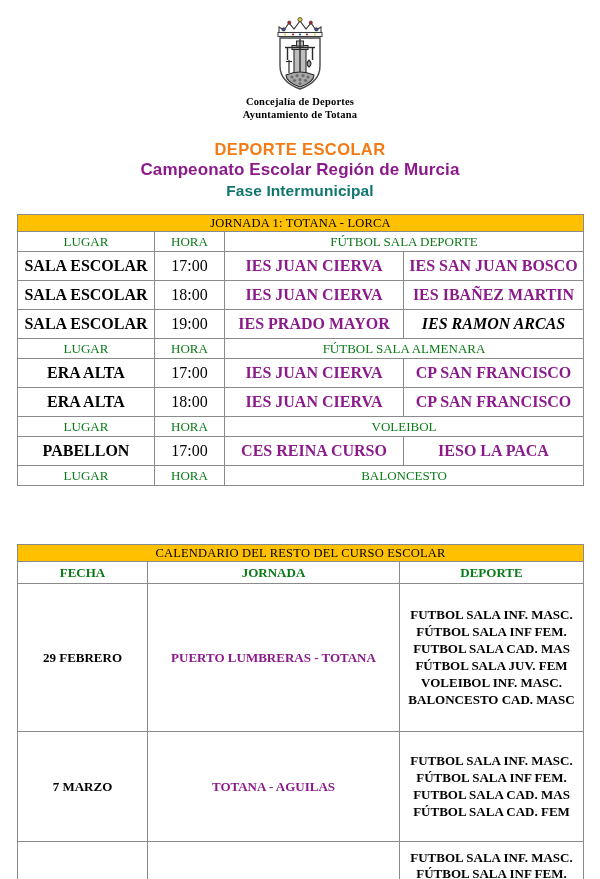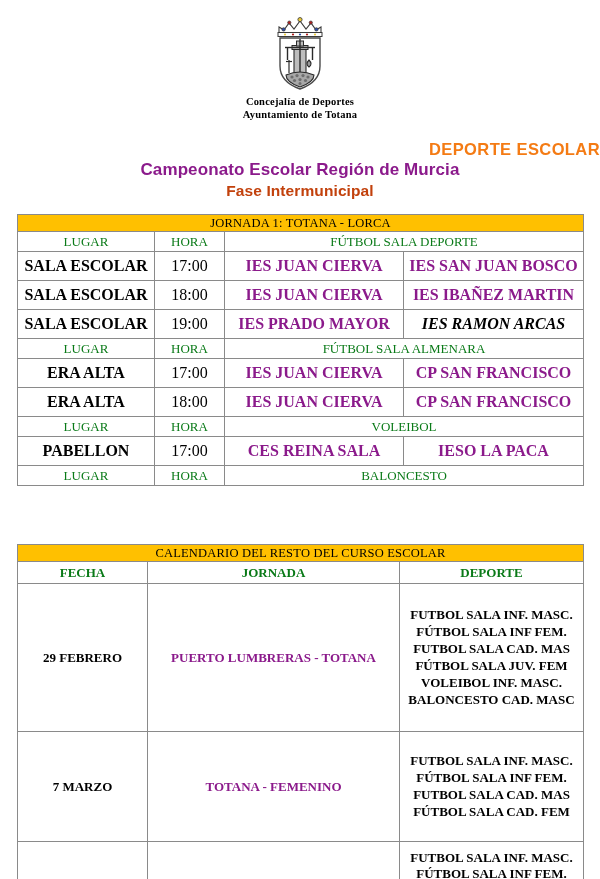--- a/index.html
+++ b/index.html
@@ -227,23 +227,23 @@
         <circle cx="37" cy="67.4" r="1.5"></circle>
     </g>
   </svg>
   <div class="org-lines">
     <div class="org-line">Concejalía de Deportes</div>
     <div class="org-line">Ayuntamiento de Totana</div>
   </div>
 </div>
 
 <div class="titles">
-  <div class="title-1" id="t1" style="color: rgb(244, 123, 20); text-align: right;">DEPORTE ESCOLAR</div>
+  <div class="title-1" id="t1" style="color: rgb(244, 123, 20);">DEPORTE ESCOLAR</div>
   <div class="title-2" id="t2" style="color: rgb(139, 26, 139);">Campeonato Escolar Región de Murcia</div>
-  <div class="title-3" id="t3" style="color: #c2410c;">Fase Intermunicipal</div>
+  <div class="title-3" id="t3" style="color: #0f766e;">Fase Intermunicipal</div>
 </div>
 
 <div class="table-wrap" style="margin-top:14px;">
   <table class="grid">
     <colgroup>
       <col style="width:137px">
         <col style="width:70px">
         <col style="width:179px">
         <col style="width:180px">
     </colgroup>
@@ -292,21 +292,21 @@
           <td class="team" style="color: rgb(139, 26, 139);">CP SAN FRANCISCO</td>
         </tr>
         <tr class="subhead">
           <td class="subhead-green" style="color: rgb(10, 122, 24);">LUGAR</td>
           <td class="subhead-green" style="color: rgb(10, 122, 24);">HORA</td>
           <td class="subhead-green" colspan="2" style="color: rgb(10, 122, 24);">VOLEIBOL</td>
         </tr>
         <tr class="t1-row">
           <td class="venue">PABELLON</td>
           <td class="hora">17:00</td>
-          <td class="team" style="color: rgb(139, 26, 139);">CES REINA SALA</td>
+          <td class="team" style="color: rgb(139, 26, 139);">CES REINA CURSO</td>
           <td class="team" style="color: rgb(139, 26, 139);">IESO LA PACA</td>
         </tr>
         <tr class="subhead">
           <td class="subhead-green" style="color: rgb(10, 122, 24);">LUGAR</td>
           <td class="subhead-green" style="color: rgb(10, 122, 24);">HORA</td>
           <td class="subhead-green" colspan="2" style="color: rgb(10, 122, 24);">BALONCESTO</td>
         </tr>
       </tbody>
   </table>
 </div>
@@ -334,21 +334,21 @@
           <td class="jornada" style="color: rgb(139, 26, 139);">PUERTO LUMBRERAS - TOTANA</td>
           <td class="sports">FUTBOL SALA INF. MASC.
 FÚTBOL  SALA INF FEM.
 FUTBOL SALA CAD. MAS
 FÚTBOL SALA JUV. FEM
 VOLEIBOL INF. MASC.
 BALONCESTO CAD. MASC</td>
         </tr>
         <tr class="t2-row" style="height: 110px;">
           <td class="fecha">7 MARZO</td>
-          <td class="jornada" style="color: rgb(139, 26, 139);">TOTANA - FEMENINO</td>
+          <td class="jornada" style="color: rgb(139, 26, 139);">TOTANA - AGUILAS</td>
           <td class="sports">FUTBOL SALA INF. MASC.
 FÚTBOL  SALA INF FEM.
 FUTBOL SALA CAD. MAS
 FÚTBOL SALA CAD. FEM</td>
         </tr>
         <tr class="t2-row" style="height: 100px;">
           <td class="fecha-light">14 MARZO</td>
           <td class="jornada-light" style="color: rgb(139, 26, 139);">MAZARRON - TOTANA</td>
           <td class="sports-small">FUTBOL SALA INF. MASC.
 FÚTBOL  SALA INF FEM.

